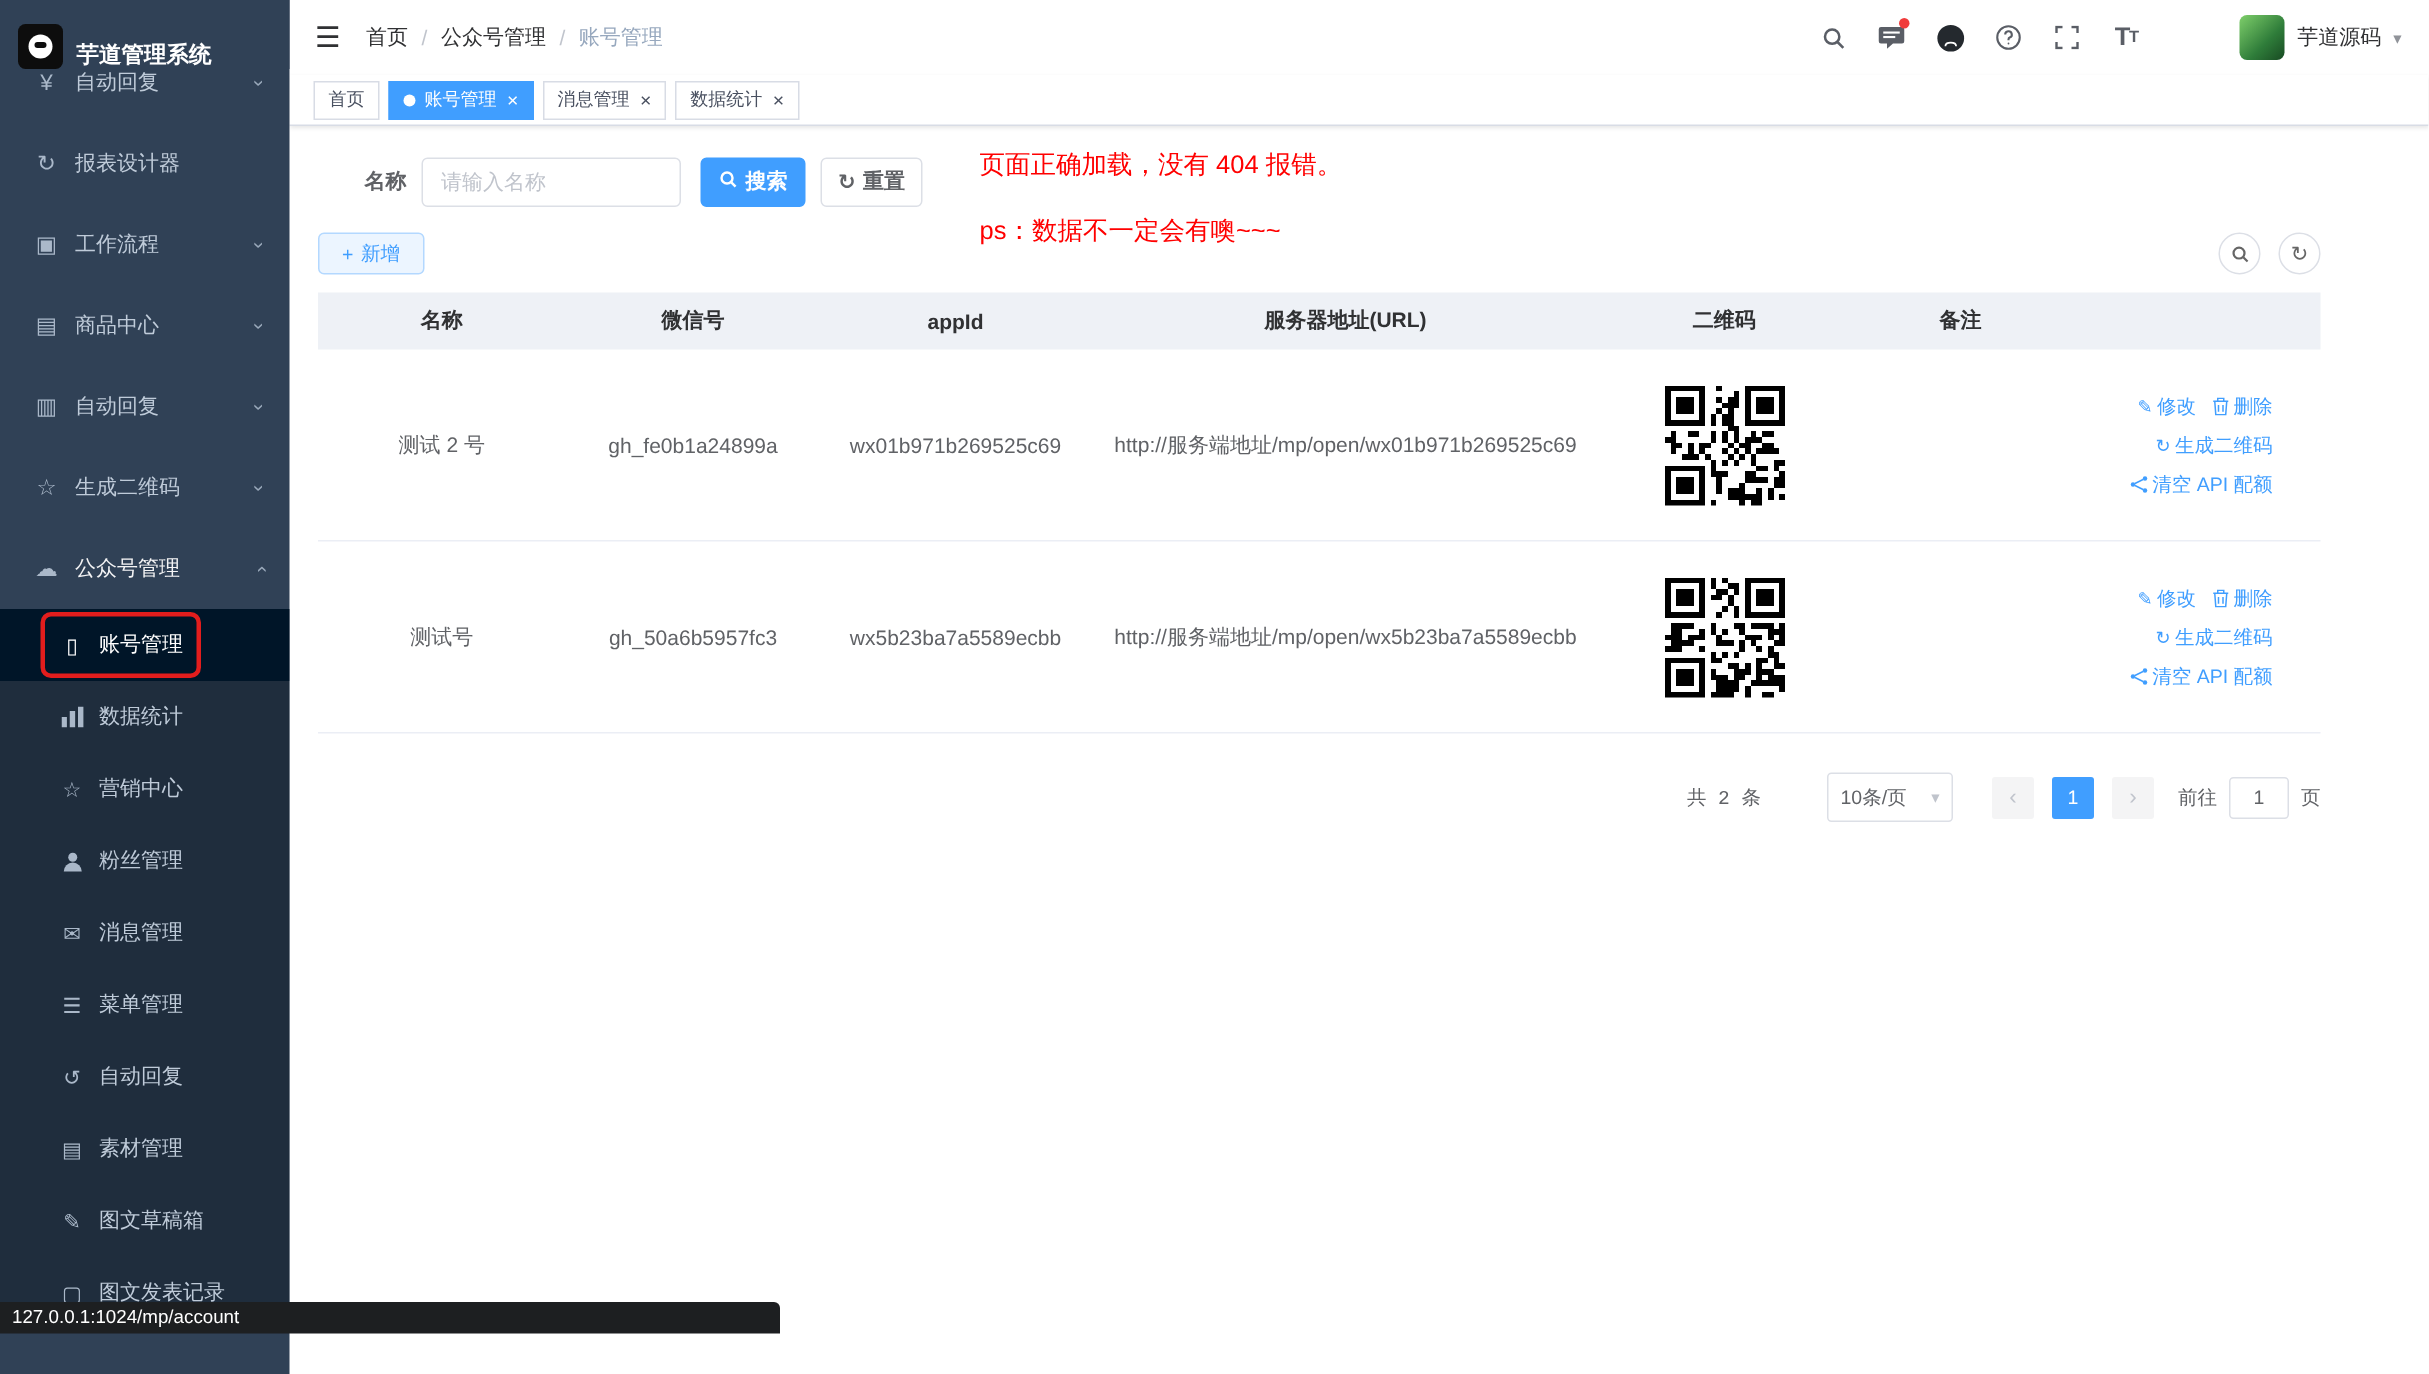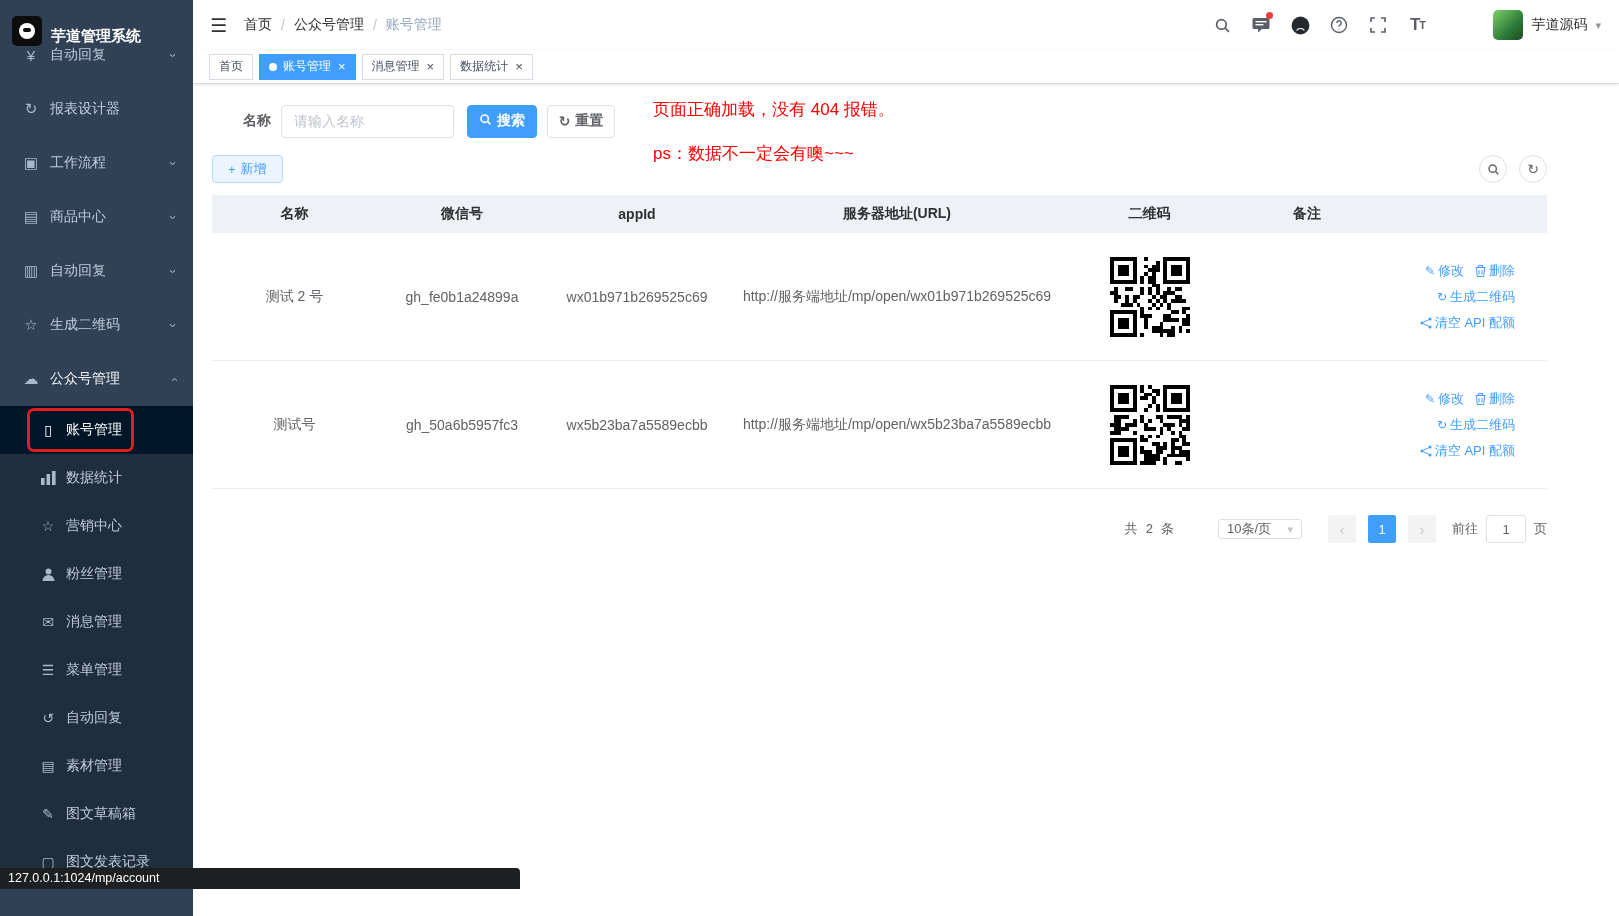--- a/index.html
+++ b/index.html
@@ -80,21 +80,21 @@
   .t-row { height:128px; border-bottom:1px solid #ebeef5; }
   .qr { width:80px; height:80px; }
   .actions-cell { flex-direction:column; align-items:flex-end; gap:8px; padding-right:32px; }
   .action-line { display:flex; gap:11px; }
   .a-link { color:#409eff; font-size:13px; display:inline-flex; align-items:center; gap:3px; cursor:pointer; white-space:nowrap; }
   .a-link .ai { font-size:12px; line-height:1; display:inline-flex; }
 
   
   .pagination { width:1335px; margin-top:26px; display:flex; align-items:center; justify-content:flex-end; font-size:13px; color:#606266; }
   .pg-total { margin-right:44px;font-family:Liberation Mono, monospace; }
-  .pg-select { width:84px; height:20px; border:1px solid #dcdfe6; border-radius:3px; display:inline-flex; align-items:center; justify-content:space-between; padding:0 8px; color:#606266; cursor:pointer; background:#fff; }
+  .pg-select { width:84px; height:33px; border:1px solid #dcdfe6; border-radius:3px; display:inline-flex; align-items:center; justify-content:space-between; padding:0 8px; color:#606266; cursor:pointer; background:#fff; }
   .pg-select .caret { color:#c0c4cc; font-size:11px; }
   .pg-btn { min-width:28px; height:28px; border-radius:2px; background:#f4f4f5; color:#c0c4cc; display:inline-flex; align-items:center; justify-content:center; font-size:15px; cursor:pointer; }
   .pg-prev { margin-left:26px; }
   .pg-page { margin-left:12px; background:#409eff; color:#fff; font-size:13px; }
   .pg-next { margin-left:12px; }
   .pg-goto-label { margin-left:16px; }
   .pg-goto-input { width:40px; height:28px; border:1px solid #dcdfe6; border-radius:3px; text-align:center; font-size:13px; color:#606266; margin-left:8px; outline:none; font-family:inherit; }
   .pg-unit { margin-left:8px; }
 
   

